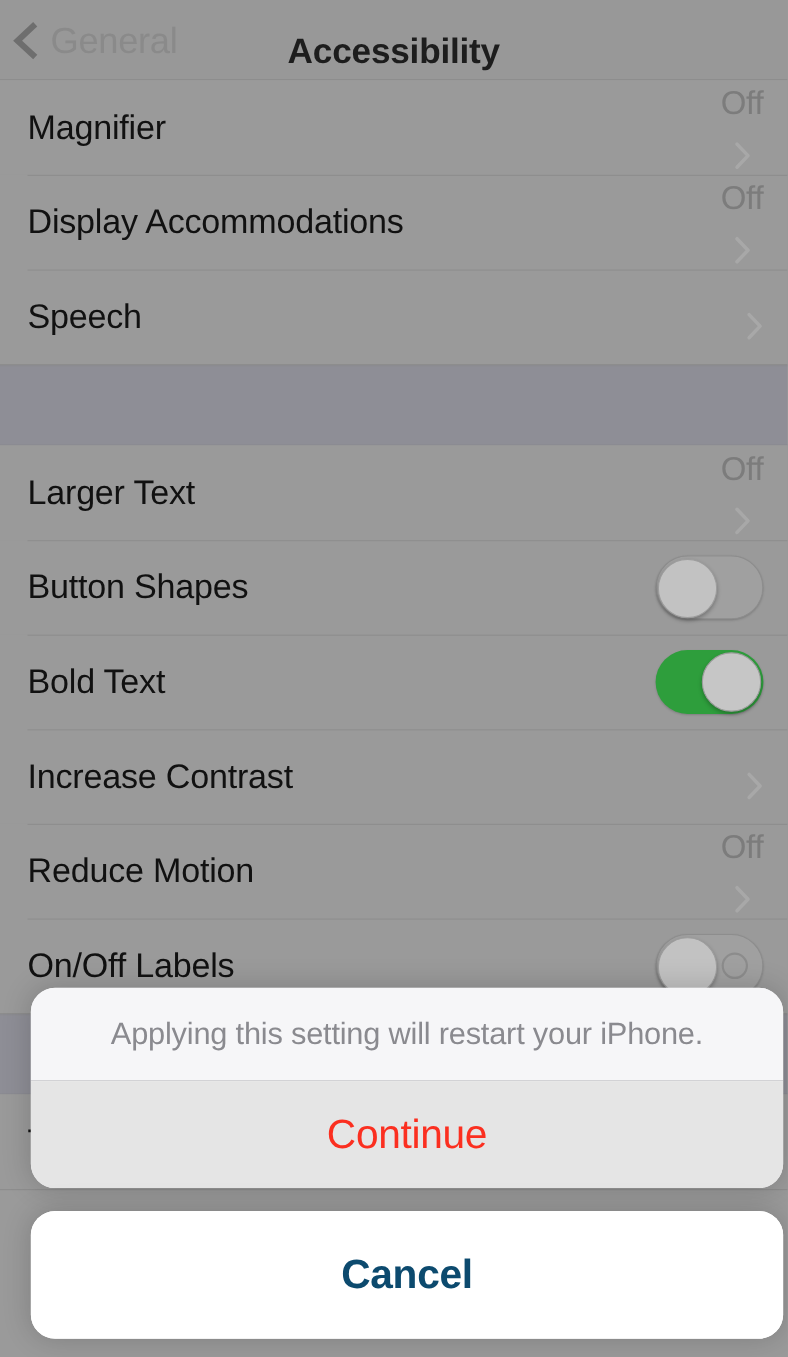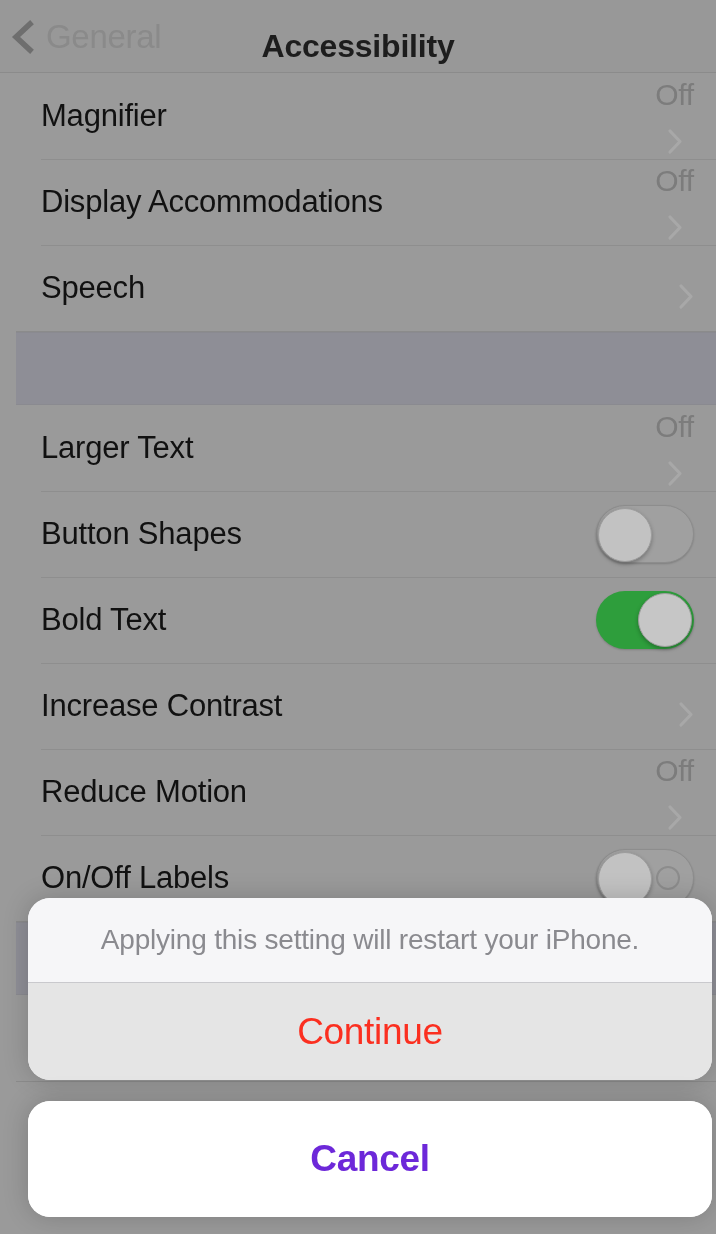--- a/index.html
+++ b/index.html
@@ -27,21 +27,21 @@
   .back-label{
     font-size:33px; color:#8a8a8a; font-weight:400; letter-spacing:-0.3px;
   }
   .nav-title{
     position:absolute; left:0; right:0; top:0; height:93px;
     display:flex; align-items:center; justify-content:center;
     font-size:32px; font-weight:bold; color:#1d1d1d; letter-spacing:-0.2px;
   }
 
   
-  .table{ position:absolute; top:73px; left:0; width:716px;padding-left:16px; }
+  .table{ position:absolute; top:73px; left:0; width:716px; }
   .section{ background:#9a9a9a; }
   .gap{ height:73px; background:#8e8e96; border-top:1px solid #8a8a90;
         border-bottom:1px solid #8a8a90; }
   .row{
     position:relative; height:86px; background:#9a9a9a;
     display:flex; align-items:center;
     padding:0 22px 0 25px;
   }
   .row + .row::before{
     content:""; position:absolute; left:25px; right:0; top:0;
@@ -92,21 +92,21 @@
     background:#f6f6f8;
   }
   .sheet-sep{ height:1px; background:#c9c9cd; }
   .sheet-btn{
     height:97px; display:flex; align-items:center; justify-content:center;
     font-size:37px; letter-spacing:-0.3px; background:#e5e5e5;
   }
   .btn-destructive{ color:#fb2f20; }
   .sheet-cancel{ top:1101px; background:#ffffff; }
   .sheet-cancel .sheet-btn{
-    background:#ffffff; color:#6d28d9; font-weight:bold; height:116px;
+    background:#ffffff; color:#0c4a6e; font-weight:bold; height:116px;
   }
 </style>
 </head>
 <body>
 
 <div class="navbar">
   <div class="back-btn">
     <svg class="chev-back" viewBox="0 0 26 34">
       <polyline points="20,4 6,17 20,30" fill="none" stroke="#6e6e6e" stroke-width="5.5" stroke-linecap="square" stroke-linejoin="miter"></polyline>
     </svg>

